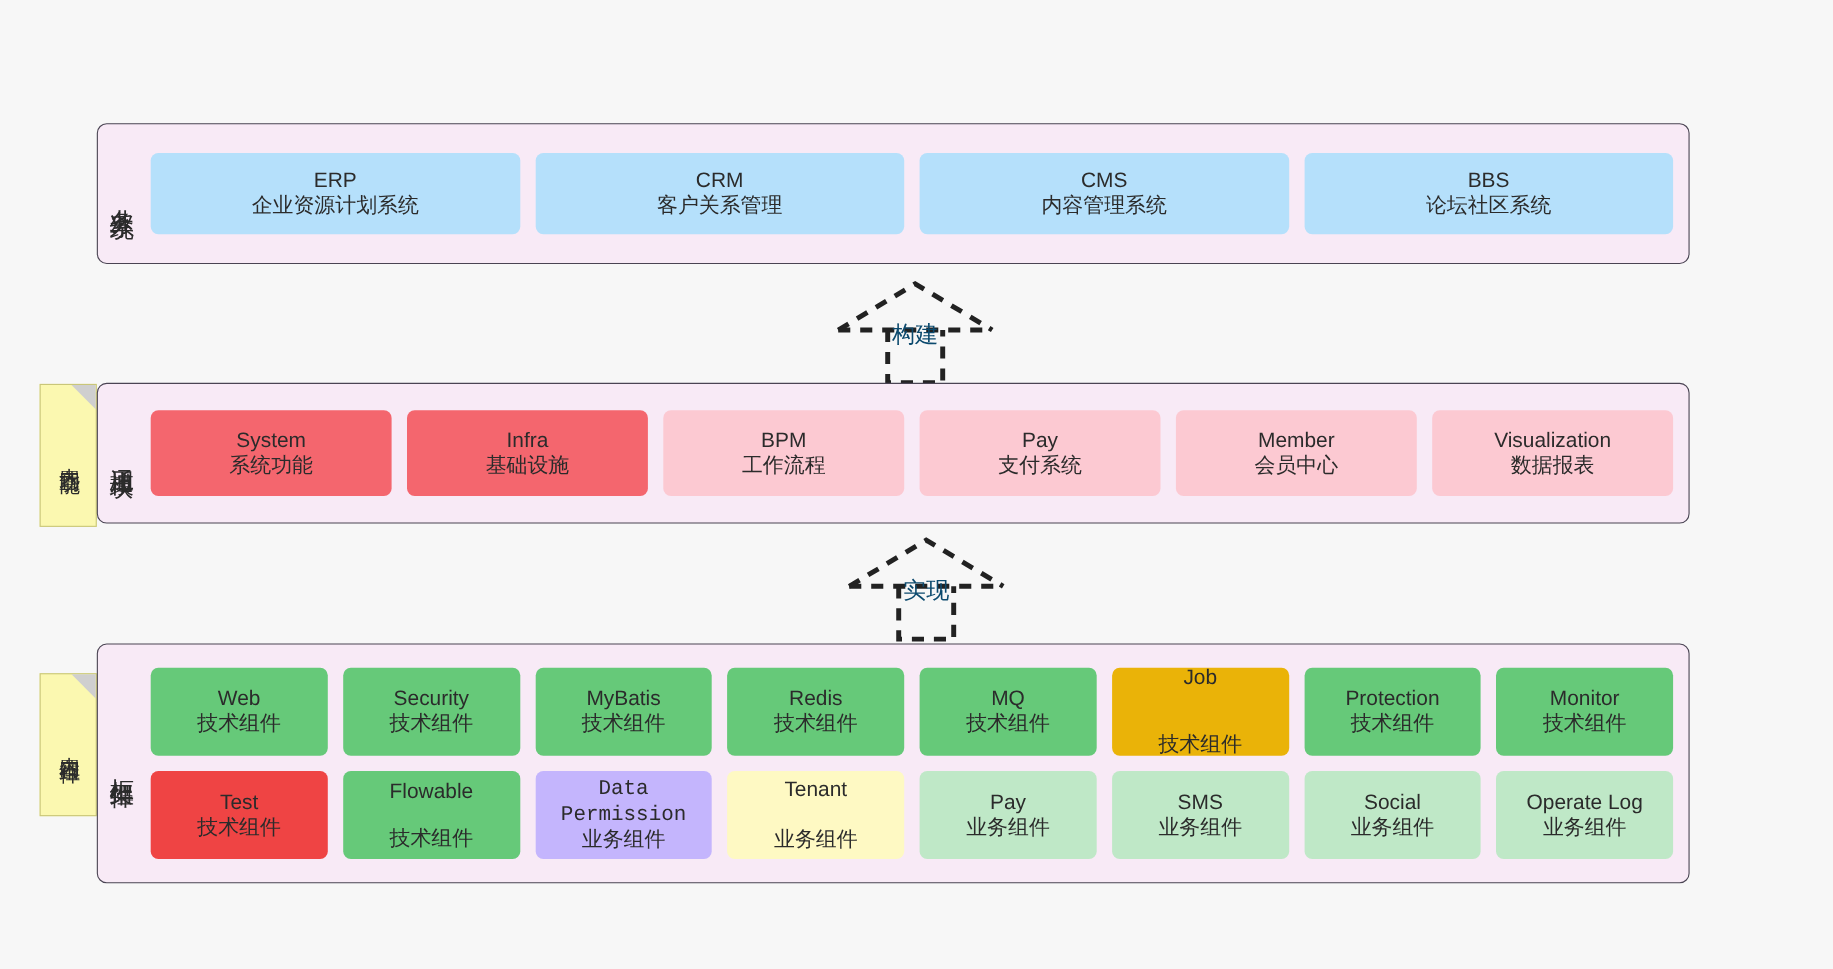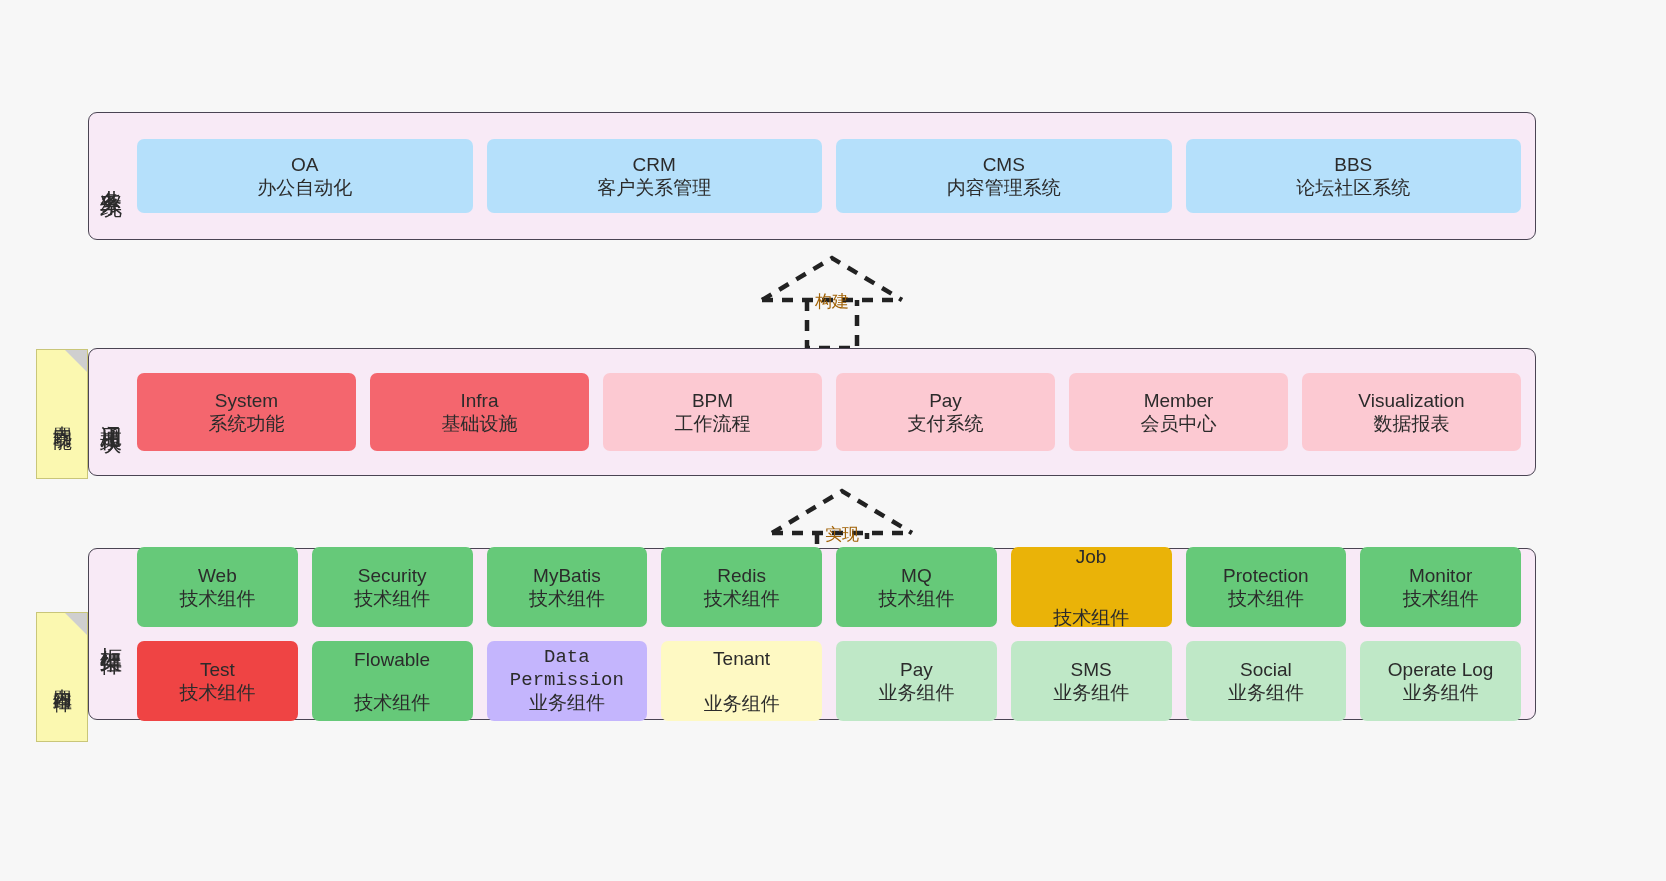--- a/index.html
+++ b/index.html
@@ -73,21 +73,21 @@
   .cell .t1 { font-size: 19px; }
   .cell .t2 { font-size: 19px; }
 
   
   #layer-business { left: 88px; top: 112px; width: 1448px; height: 128px; }
   #layer-business .cell { height: 74px; }
 
   #layer-common { left: 88px; top: 348px; width: 1448px; height: 128px; }
   #layer-common .cell { height: 78px; }
 
-  #layer-framework { left: 88px; top: 548px; width: 1448px; height: 172px; }
+  #layer-framework { left: 88px; top: 585px; width: 1448px; height: 218px; }
   #layer-framework .cell { height: 80px; }
 
   
   .tag {
     position: absolute;
     width: 52px;
     background: #fbf8b0;
     border: 1px solid #c9c679;
     display: flex;
     align-items: center;
@@ -116,39 +116,39 @@
     position: absolute;
     width: 160px;
     height: 100px;
   }
   .arrow svg { display: block; width: 160px; height: 100px; }
   .arrow .alabel {
     position: absolute;
     left: 0; right: 0;
     top: 38px;
     text-align: center;
-    font-size: 17px;
-    color: #a16207;
+    font-size: 21px;
+    color: #0c4a6e;
     background: transparent;
   }
   #arrow-build { left: 752px; top: 252px; }
   #arrow-impl  { left: 762px; top: 485px; }
 </style>
 </head>
 <body style="background: rgb(247, 247, 247);">
 
 <div class="canvas">
 
   <div class="layer" id="layer-business">
     <div class="layer-title">业务系统</div>
     <div class="layer-body">
       <div class="row">
         <div class="cell" style="background: rgb(181, 224, 251);">
-          <span class="t1">OA</span>
-          <span class="t2">办公自动化</span>
+          <span class="t1">ERP</span>
+          <span class="t2">企业资源计划系统</span>
         </div>
         <div class="cell" style="background: rgb(181, 224, 251);">
           <span class="t1">CRM</span>
           <span class="t2">客户关系管理</span>
         </div>
         <div class="cell" style="background: rgb(181, 224, 251);">
           <span class="t1">CMS</span>
           <span class="t2">内容管理系统</span>
         </div>
         <div class="cell" style="background: rgb(181, 224, 251);">

